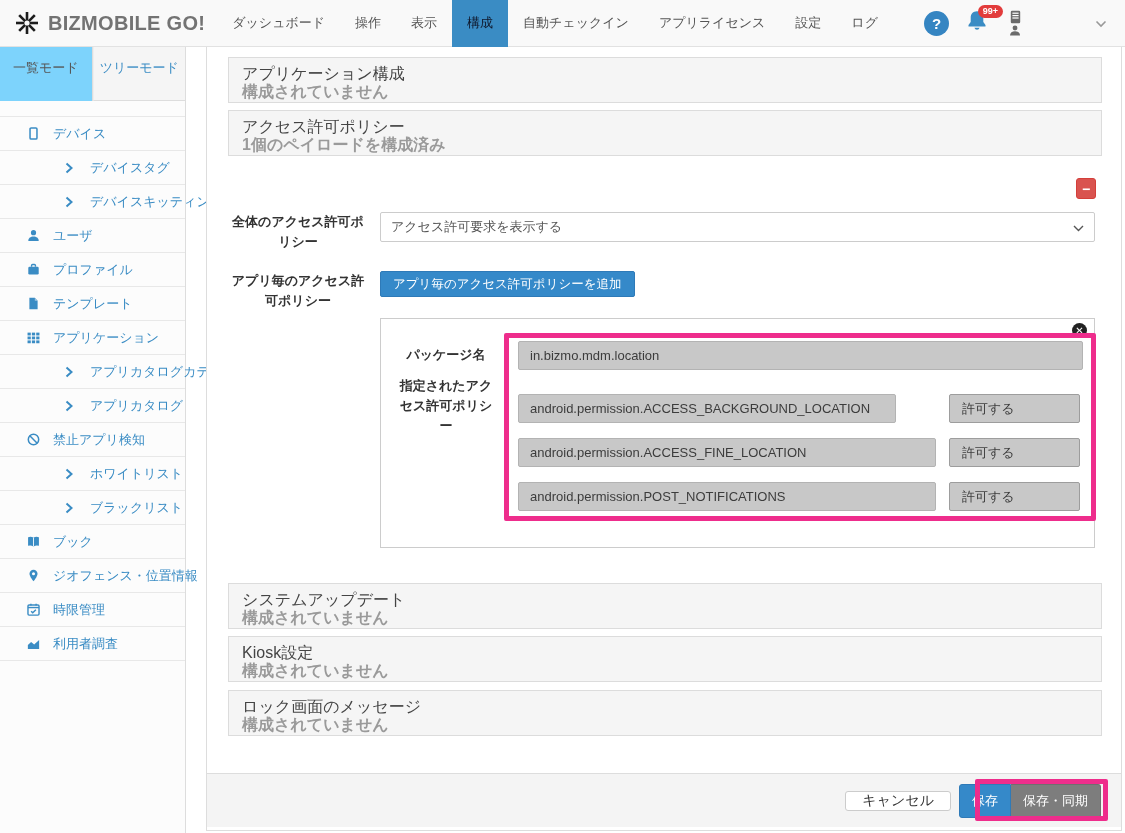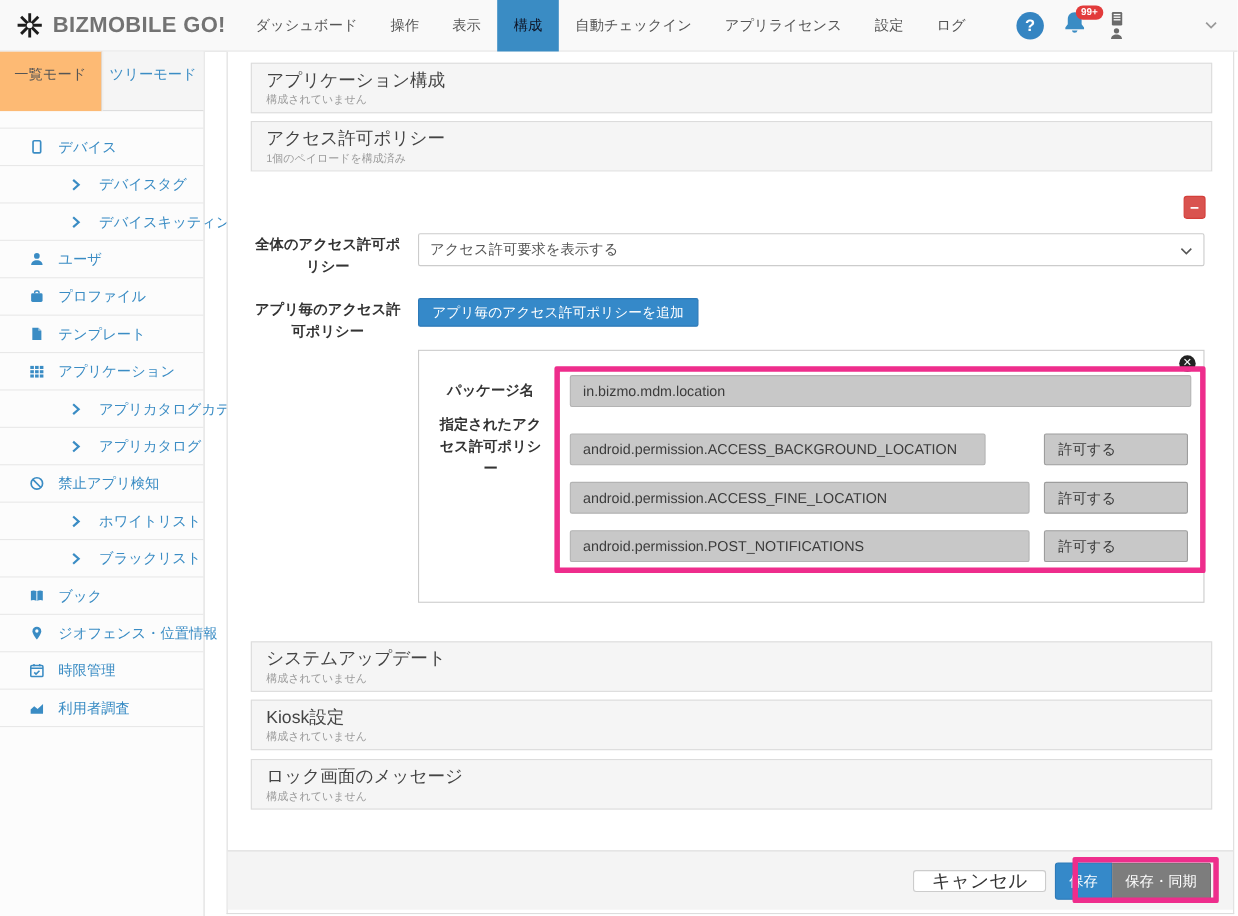--- a/index.html
+++ b/index.html
@@ -22,35 +22,35 @@
   .badge { position:absolute; top:-4px; right:-10px; background:#e23b3b; color:#fff; font-size:9px;
     font-weight:bold; border-radius:8px; padding:2px 5px; line-height:1; }
   .account { display:flex; flex-direction:column; align-items:center; gap:1px; cursor:pointer; }
   .caret-down { margin-left:58px; margin-right:6px; cursor:pointer; }
 
   
   .sidebar { position:absolute; left:0; top:47px; width:186px; height:786px;
     background:#fcfcfc; border-right:1px solid #ddd; }
   .side-tabs { display:flex; height:54px; }
   .side-tab { flex:1; padding-top:12px; text-align:center; font-size:13px; cursor:pointer; line-height:17px; }
-  .side-tab.active { background:#fdba74; color:#555; border-right:1px solid #ddd; }
+  .side-tab.active { background:#7dd3fc; color:#555; border-right:1px solid #ddd; }
   .side-tab.inactive { background:#f5f5f5; color:#3a8cc4; border-bottom:1px solid #ddd; border-left:1px solid #eee; }
   .side-list { margin-top:15px; border-top:1px solid #e8e8e8; }
   .side-item { height:34px; display:flex; align-items:center; gap:13px; padding-left:27px;
     border-bottom:1px solid #e8e8e8; color:#3a8cc4; font-size:13px; cursor:pointer; white-space:nowrap; }
   .side-item.indent { padding-left:64px; }
   .sicon { width:13px; height:13px; flex:0 0 13px; display:flex; align-items:center; }
 
   
   .main { position:absolute; left:206px; top:47px; width:916px; height:784px;
     background:#fff; border:1px solid #ddd; border-top:none; }
   .card { margin:0 19px 0 21px; background:#f5f5f5; border:1px solid #dcdcdc;
     padding:5px 13px; height:46px; cursor:pointer; }
   .card-title { font-size:16px; color:#444; line-height:21px; }
-  .card-status { font-size:10px; color:#9a9a9a; line-height:16px; }
+  .card-status { font-size:16px; color:#9a9a9a; line-height:16px;font-weight:bold; }
   .mt10{margin-top:10px}.mt7{margin-top:7px}.mt13{margin-top:13px}.mt8{margin-top:8px}
 
   .form-body { position:relative; margin:0 19px 0 21px; height:414px; background:#fff; }
   .red-minus { position:absolute; top:22px; right:6px; width:20px; height:21px; background:#d9534f;
     border:1px solid #d43f3a; border-radius:3px; color:#fff; font-size:14px; font-weight:bold;
     display:flex; align-items:center; justify-content:center; cursor:pointer; line-height:1; }
   .flabel { position:absolute; left:0; width:140px; text-align:center; font-size:13px;
     font-weight:bold; color:#333; line-height:20px; }
   .sel { position:absolute; left:152px; top:56px; width:715px; height:30px; background:#fff;
     border:1px solid #ccc; border-radius:2px; display:flex; align-items:center; padding:0 10px;
@@ -72,21 +72,21 @@
   .gaction { position:absolute; left:568px; width:131px; height:29px; background:#c8c8c8;
     border:1px solid #9d9d9d; border-radius:2px; display:flex; align-items:center; padding:0 12px;
     font-size:13px; color:#3c3c3c; }
   .annotation { position:absolute; border:5px solid #ee2d8c; border-radius:2px; z-index:6; pointer-events:none; }
   .pink-main { left:276px; top:177px; width:592px; height:188px; }
 
   
   .footer { position:absolute; left:0; right:0; bottom:3px; height:54px; background:#f4f4f4;
     border-top:1px solid #ddd; display:flex; align-items:center; justify-content:flex-end; padding-right:20px; }
   .btn-cancel { height:20px; padding:0 16px; background:#fff; border:1px solid #ccc; border-radius:3px;
-    font-size:17px; color:#333; display:flex; align-items:center; cursor:pointer; margin-right:8px; }
+    font-size:14px; color:#333; display:flex; align-items:center; cursor:pointer; margin-right:8px; }
   .btn-save { height:34px; padding:0 12px; background:#3589c9; border:1px solid #2e7ab8;
     border-radius:3px 0 0 3px; font-size:13px; color:#fff; display:flex; align-items:center; cursor:pointer; }
   .btn-save-sync { height:34px; padding:0 12px; background:#7d7d7d; border:1px solid #6f6f6f;
     border-left:none; border-radius:0 3px 3px 0; font-size:13px; color:#fff; display:flex;
     align-items:center; cursor:pointer; white-space:nowrap; }
   .pink-footer { position:absolute; right:13px; top:5px; width:133px; height:42px; }
 </style>
 </head>
 <body>
 

